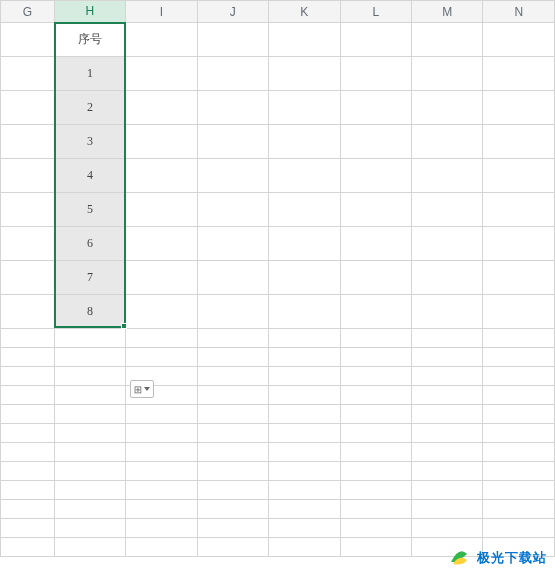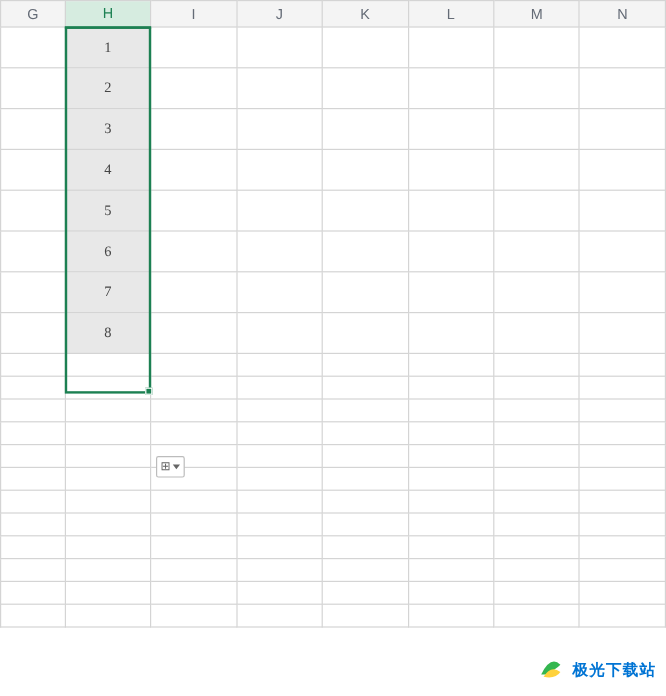--- a/index.html
+++ b/index.html
@@ -136,20 +136,30 @@
         <th>J</th>
         <th>K</th>
         <th>L</th>
         <th>M</th>
         <th>N</th>
       </tr>
   </thead>
   <tbody id="grid-body">
       <tr class="data-row">
         <td></td>
+        <td class="cell-header sel-active">序号</td>
+        <td></td>
+        <td></td>
+        <td></td>
+        <td></td>
+        <td></td>
+        <td></td>
+      </tr>
+      <tr class="data-row">
+        <td></td>
         <td class="cell-num sel-fill">1</td>
         <td></td>
         <td></td>
         <td></td>
         <td></td>
         <td></td>
         <td></td>
       </tr>
       <tr class="data-row">
         <td></td>

